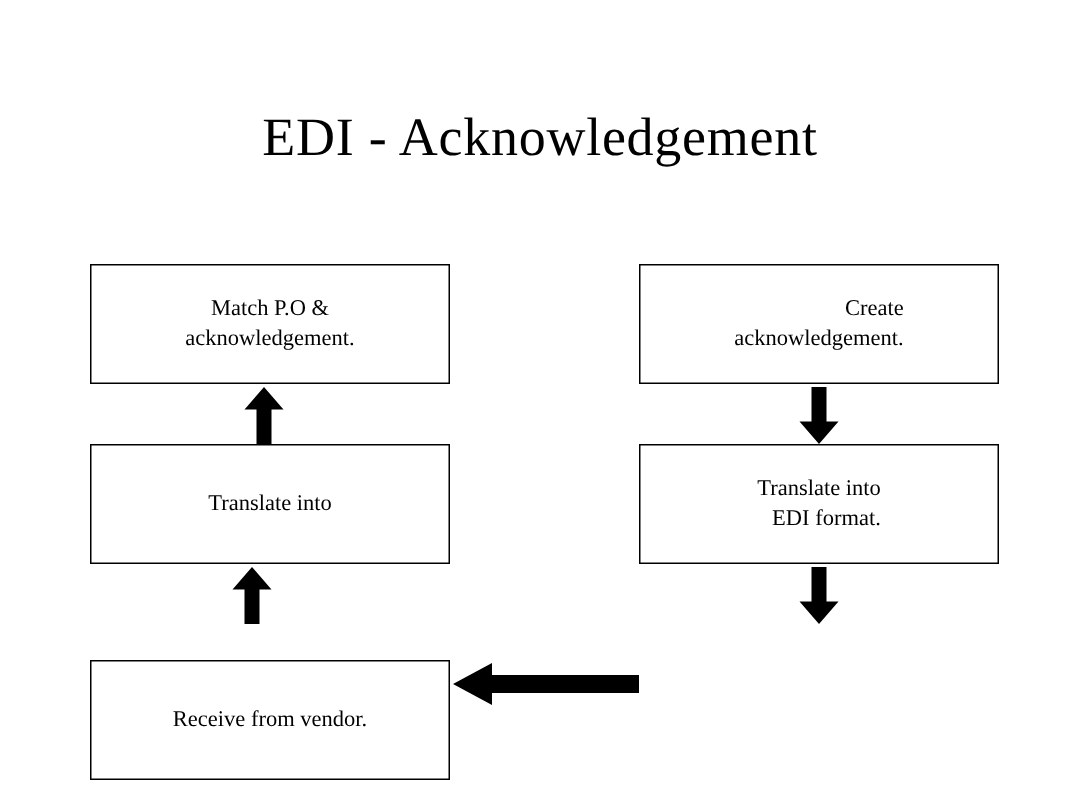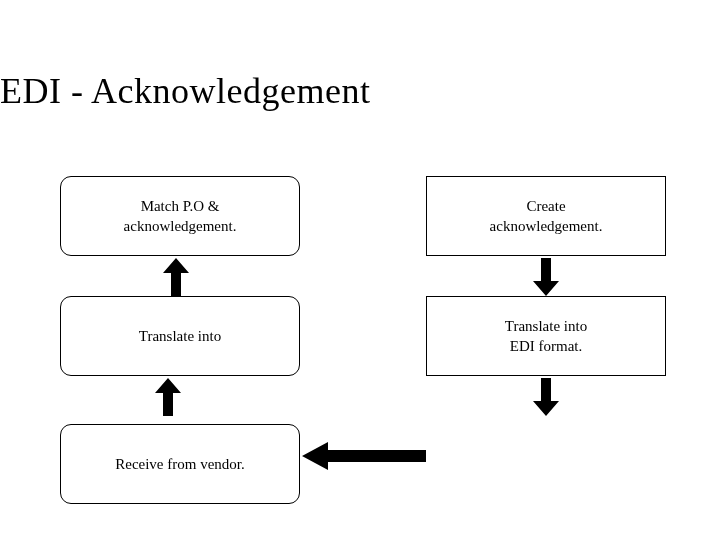--- a/index.html
+++ b/index.html
@@ -16,47 +16,47 @@
   .slide {
     position: relative;
     width: 720px;
     height: 540px;
   }
   .title {
     position: absolute;
     left: 0;
     top: 70px;
     width: 720px;
-    text-align: left;
+    text-align: center;
     font-family: "Liberation Serif", serif;
     font-size: 36px;
     color: #000000;
     letter-spacing: 0.5px;
   }
   .box {
     position: absolute;
     box-sizing: border-box;
     border: 1px solid #000000;
     background: #ffffff;
     display: flex;
     align-items: center;
     justify-content: center;
     text-align: center;
     font-family: "Liberation Serif", serif;
     font-size: 15px;
     line-height: 1.35;
     color: #000000;
   }
   
-  .col-left  { left: 60px;  width: 240px; border-radius: 11px; }
-  .col-right { left: 426px; width: 240px; }
+  .col-left  { left: 60px;  width: 240px; }
+  .col-right { left: 426px; width: 240px; text-align: right; }
 
   .row-1 { top: 176px; height: 80px; }
   .row-2 { top: 296px; height: 80px; }
-  .row-3 { top: 424px; height: 80px; }
+  .row-3 { top: 440px; height: 80px; }
 
   
   .arrow {
     position: absolute;
   }
   .arrow svg { display: block; }
 </style>
 </head>
 <body>
 

